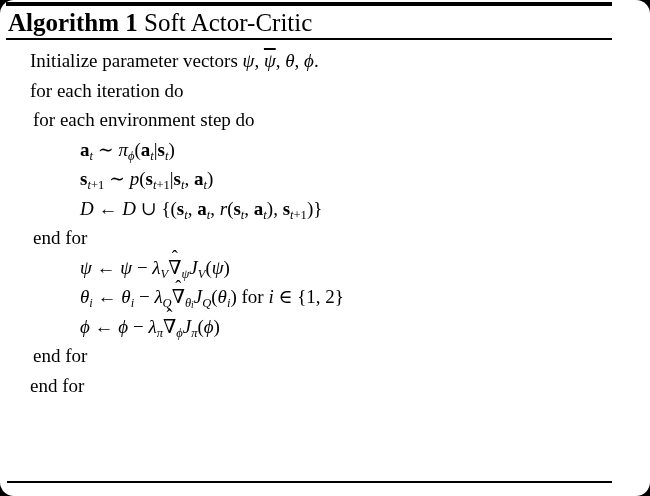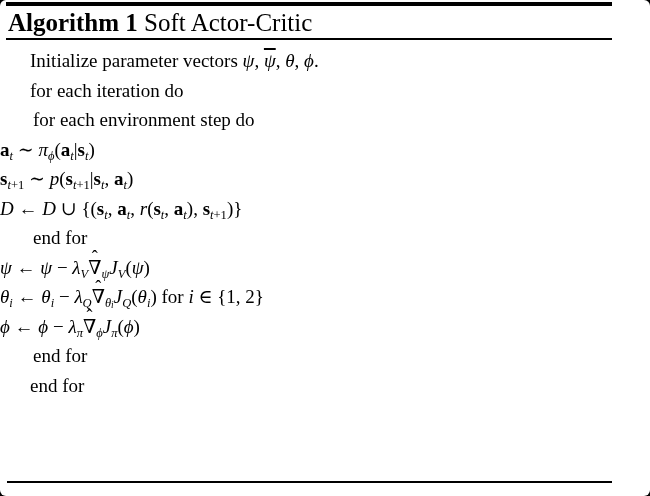--- a/index.html
+++ b/index.html
@@ -9,21 +9,21 @@
     height: 496px;
     background: #000;
     overflow: hidden;
   }
   .page {
     position: absolute;
     left: 0; top: 0;
     width: 650px;
     height: 496px;
     background: #ffffff;
-    border-radius: 6px;
+    border-radius: 14px;
   }
   .hrule {
     position: absolute;
     background: #000;
   }
   .rule-top    { top: 2px;  left: 6px; width: 606px; height: 4px; }
   .rule-title  { top: 38px; left: 6px; width: 606px; height: 2px; }
   .rule-bottom { top: 481px; left: 7px; width: 605px; height: 2px; }
 
   .algo-header {
@@ -43,21 +43,21 @@
     left: 0;
     width: 650px;
     font-family: "Liberation Serif", "DejaVu Serif", "DejaVu Sans", serif;
     font-size: 19px;
     line-height: 29.5px;
     color: #000;
   }
   .algo-line { white-space: nowrap; height: 29.5px; }
   .indent-1 { padding-left: 30px; }
   .indent-2 { padding-left: 33px; }
-  .indent-3 { }
+  .indent-3 { padding-left: 80px; }
 
   .seg-rm  { }
   .seg-kw  { font-weight: 400; }
   .seg-it  { font-style: italic; }
   .seg-bf  { font-weight: 700; }
   .seg-cal { font-style: italic; }
   .seg-sub    { font-style: italic; font-size: 0.66em; vertical-align: -0.28em; }
   .seg-subr   { font-size: 0.66em; vertical-align: -0.28em; }
   .seg-subsub { font-style: italic; font-size: 0.5em;  vertical-align: -0.55em; }
   .seg-bar {

